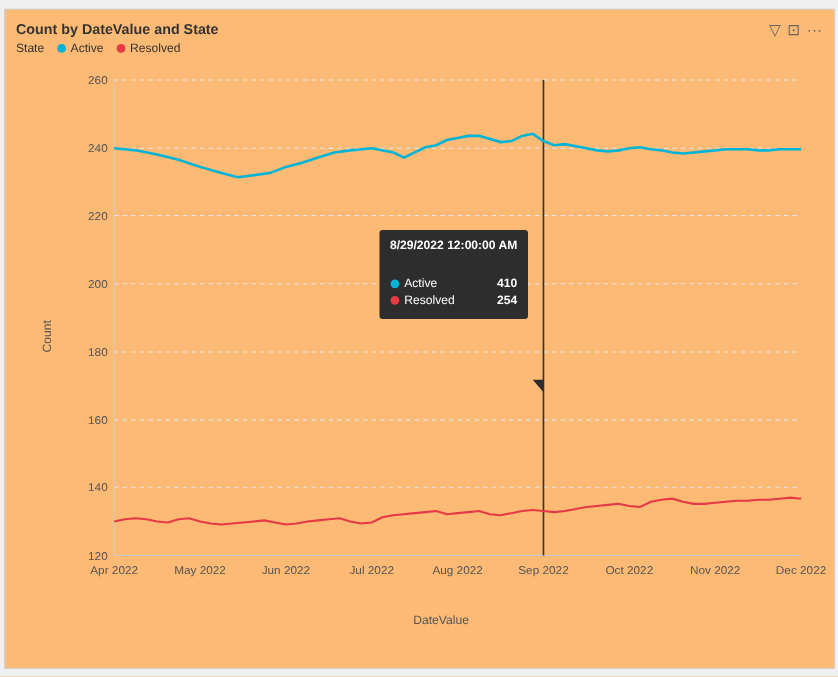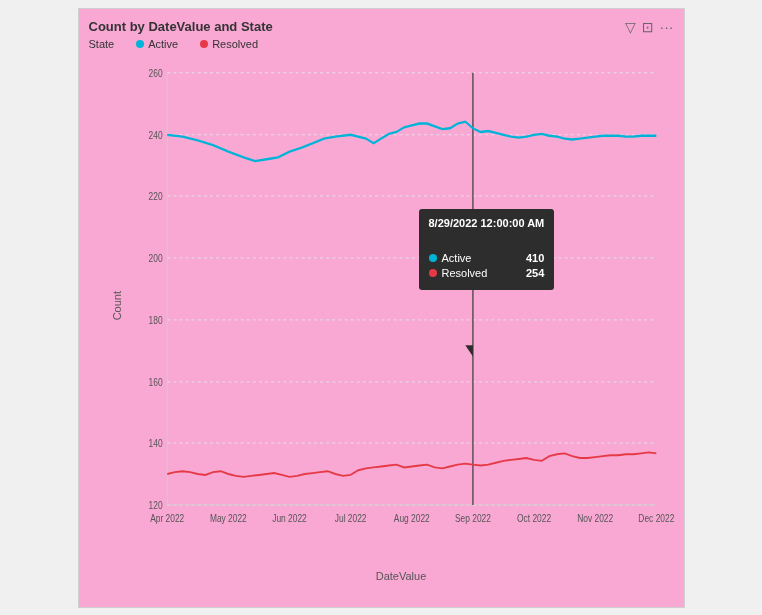--- a/index.html
+++ b/index.html
@@ -1,34 +1,34 @@
 <!DOCTYPE html>
 <html><head>
   <meta charset="utf-8">
   <style>
     * { box-sizing: border-box; margin: 0; padding: 0; }
     body { background: #f0f0f0; display: flex; justify-content: center; align-items: center; width: 762px; height: 615px; font-family: 'Segoe UI', Arial, sans-serif; }
     .chart-container {
-      width: 607px;
+      width: 755px;
       height: 600px;
-      background: #f9a8d4;
+      background: #fdba74;
       border: 1px solid #d0d0d0;
       position: relative;
       padding: 10px 10px 10px 10px;
     }
     .chart-title {
       font-size: 13px;
       font-weight: 600;
       color: #333;
       margin-bottom: 4px;
     }
     .legend {
       display: flex;
       align-items: center;
-      gap: 22px;
+      gap: 12px;
       font-size: 11px;
       color: #333;
       margin-bottom: 4px;
     }
     .legend-item {
       display: flex;
       align-items: center;
       gap: 4px;
     }
     .legend-dot {
@@ -320,15 +320,15 @@
         <span class="tooltip-label">Active</span>
         <span class="tooltip-value">410</span>
       </div>
       <div class="tooltip-row">
         <div class="tooltip-dot" style="background:#e63946;"></div>
         <span class="tooltip-label">Resolved</span>
         <span class="tooltip-value">254</span>
       </div>
     </div>
 
-    <div class="axis-label-x" style="bottom: 0px; left: calc(50% + 20px); font-size:11px; color:#555;">DateValue</div>
+    <div class="axis-label-x" style="bottom: 12px; left: calc(50% + 20px); font-size:11px; color:#555;">DateValue</div>
   </div>
 </div>
 
 </body></html>

